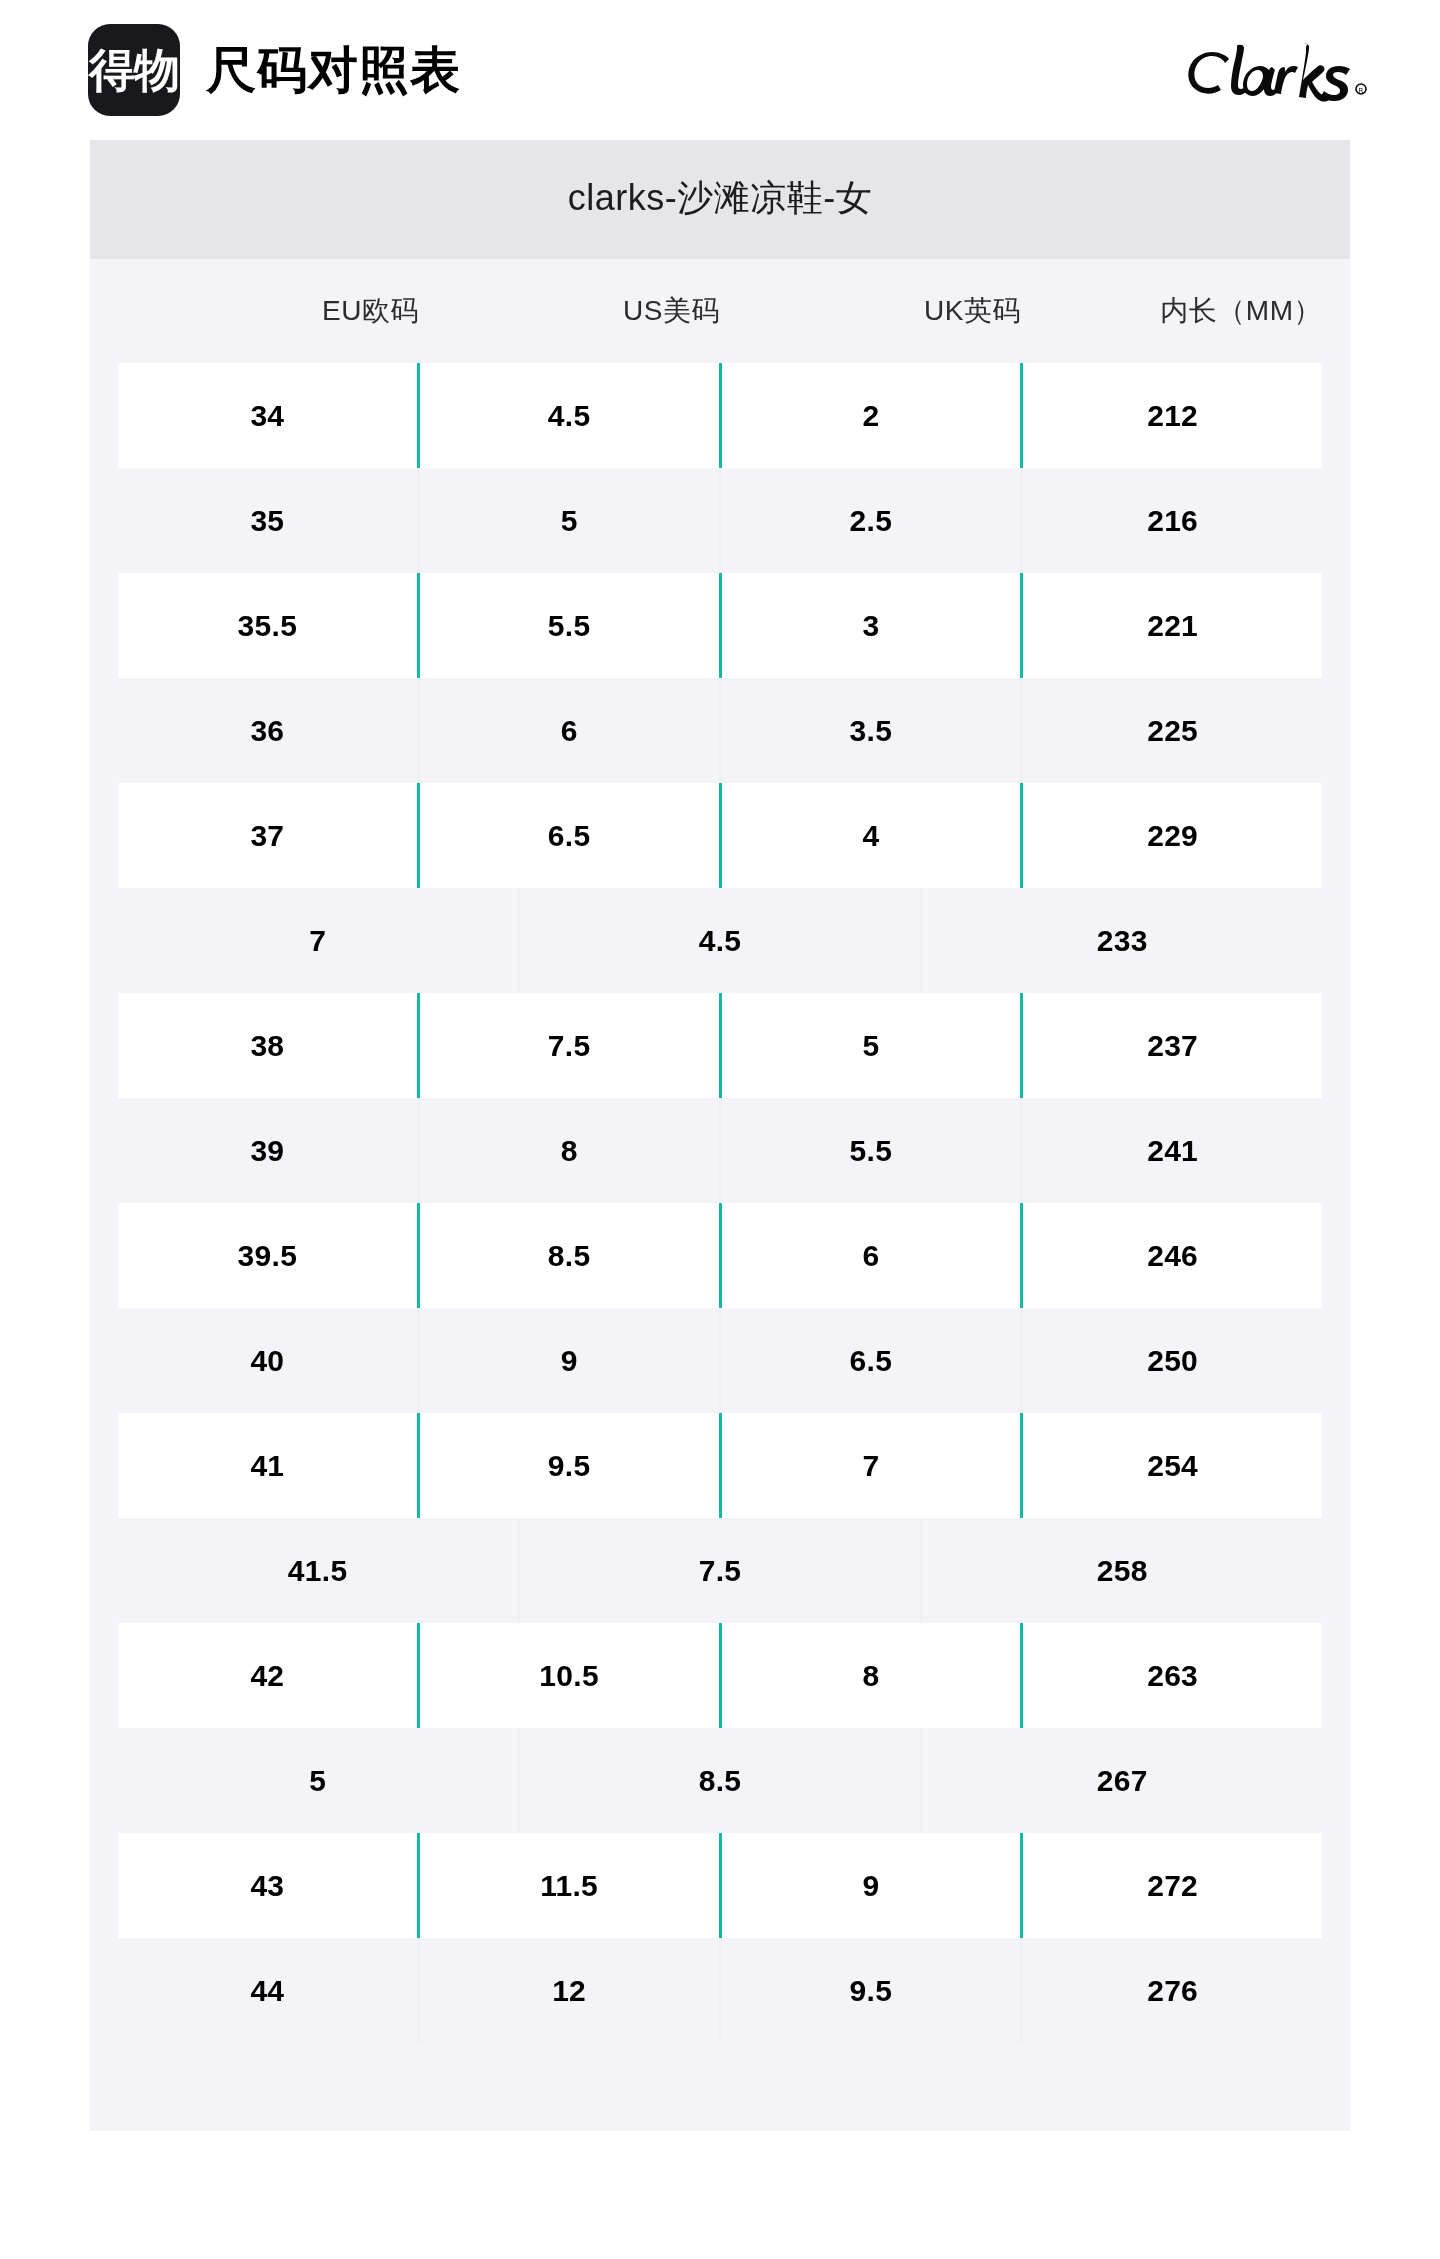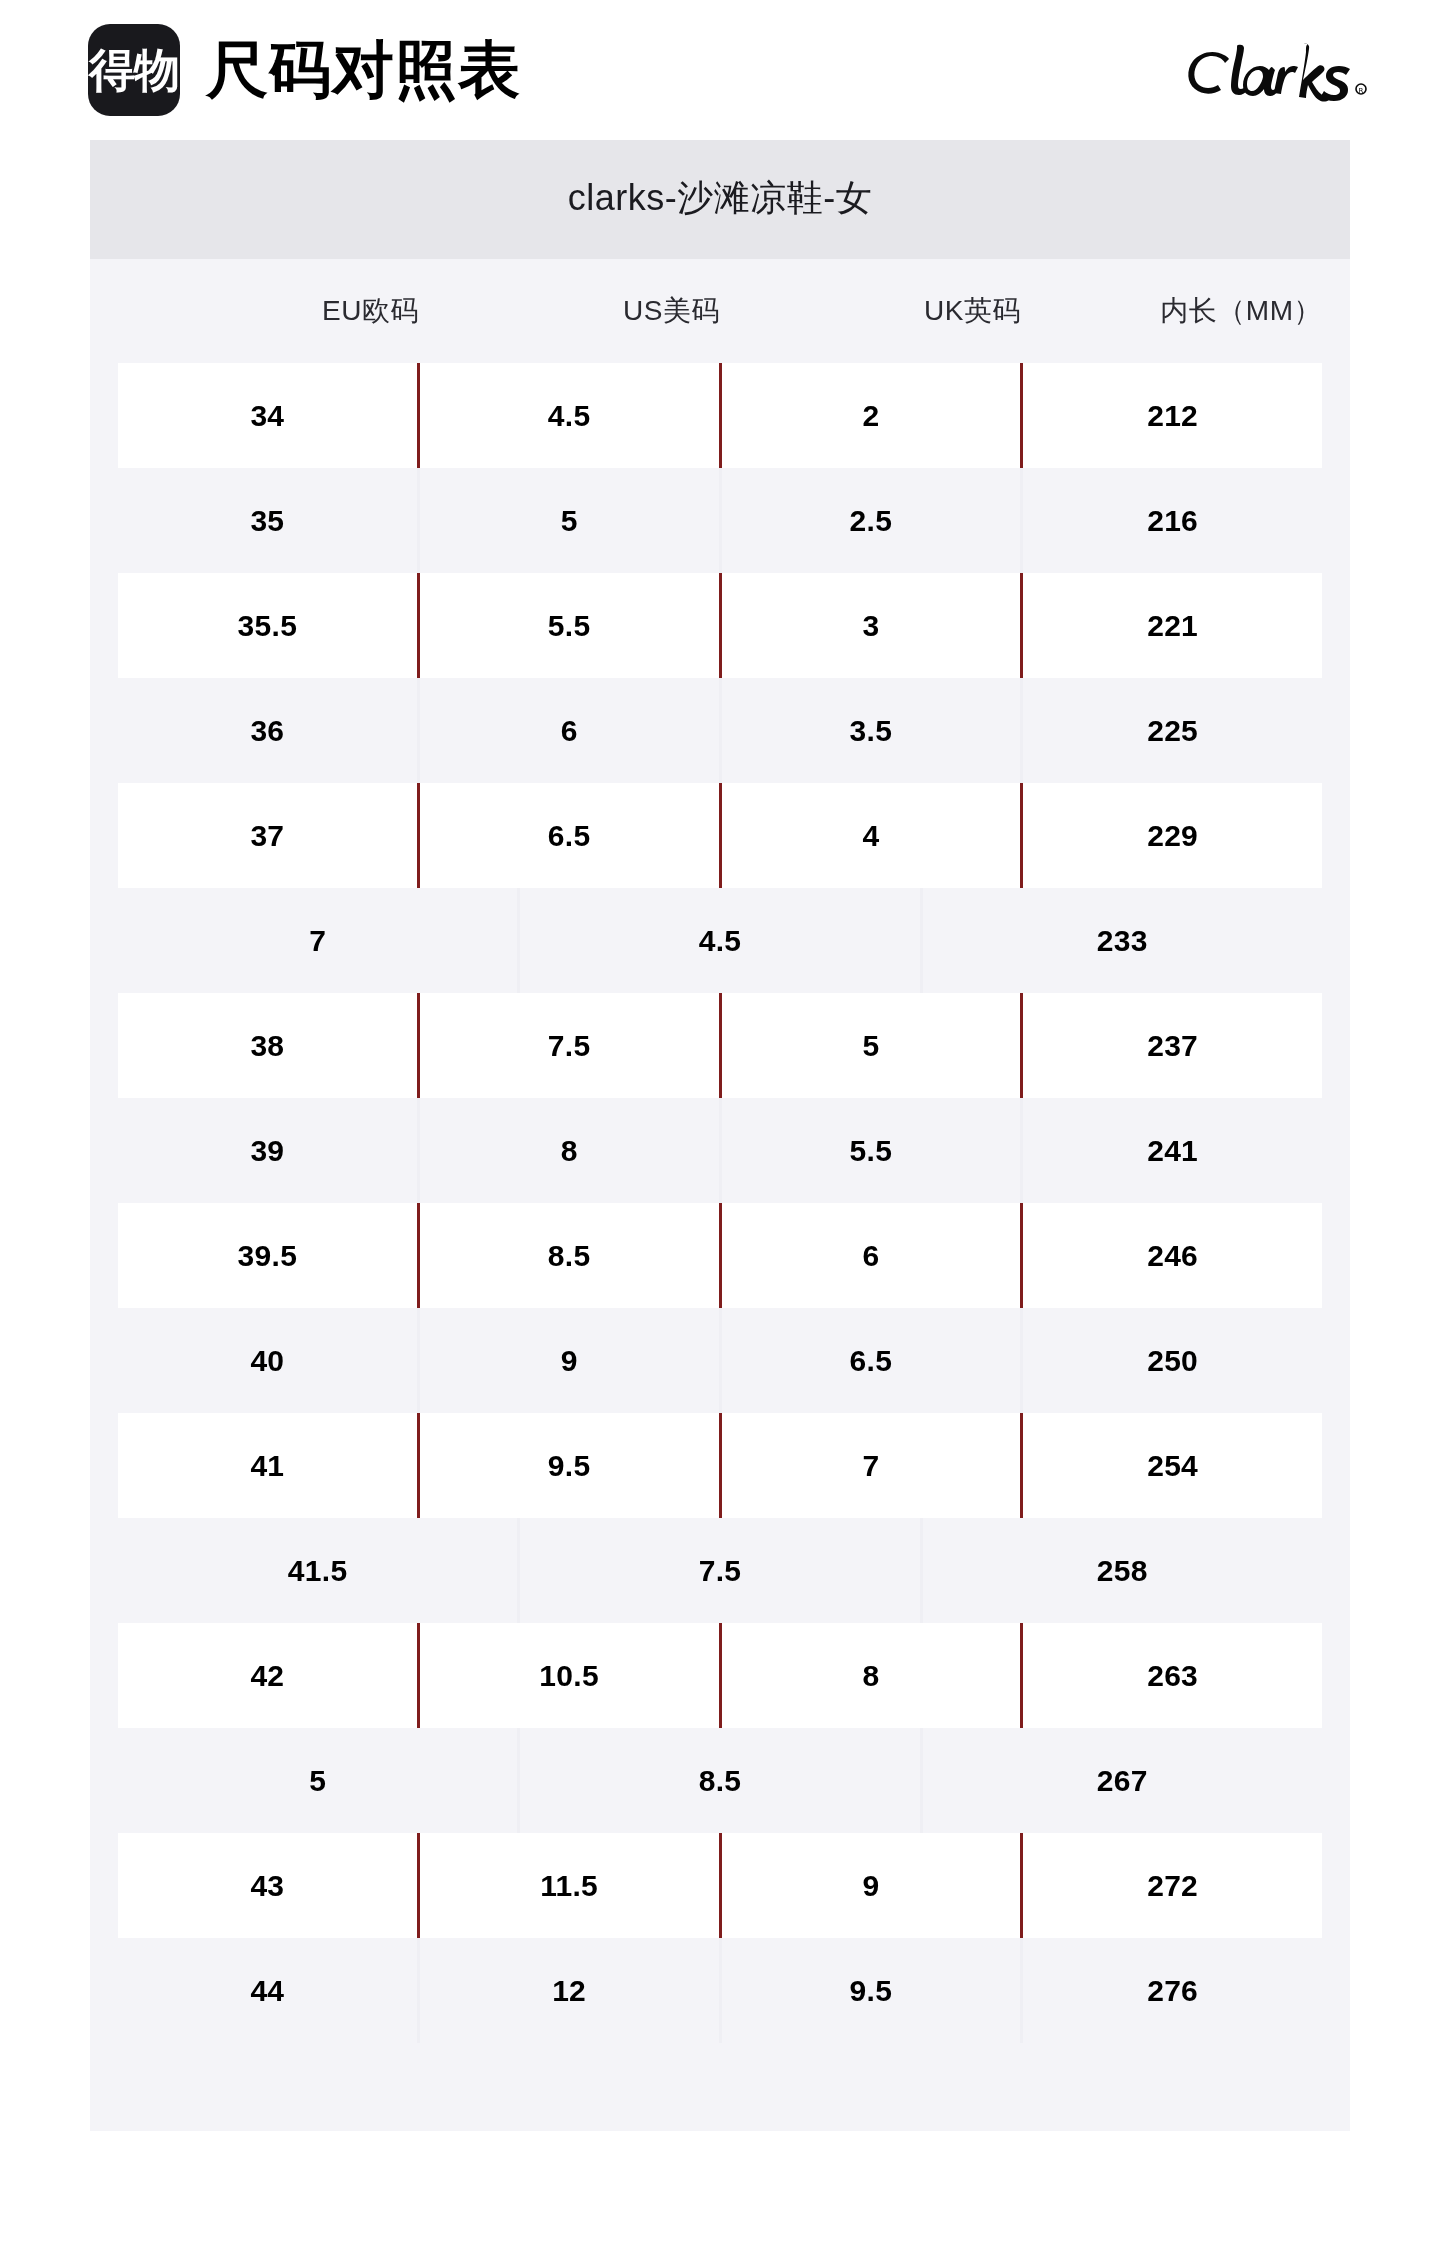--- a/index.html
+++ b/index.html
@@ -36,21 +36,21 @@
   .brand-mark-text {
     color: #ffffff;
     font-size: 46px;
     font-weight: 700;
     letter-spacing: -1px;
     line-height: 1;
     font-family: "DejaVu Sans", "Liberation Sans", sans-serif;
   }
   .page-title {
     margin-left: 26px;
-    font-size: 62px;
+    font-size: 50px;
     font-weight: 700;
     color: #000000;
     letter-spacing: 1px;
     line-height: 1;
     white-space: nowrap;
   }
   .header-spacer { flex: 1 1 auto; }
   .clarks-logo {
     flex: 0 0 auto;
     display: flex;
@@ -112,21 +112,21 @@
     align-items: center;
     justify-content: center;
     font-size: 30px;
     font-weight: 700;
     color: #000000;
     letter-spacing: 0.3px;
   }
   
   .row-odd .table-cell {
     background: #ffffff;
-    border-right: 3px solid #7f1d1d;
+    border-right: 3px solid #14b8a6;
   }
   .row-odd .table-cell:last-child { border-right: none; }
   
   .row-even .table-cell {
     background: transparent;
     border-right: 3px solid #efeff4;
   }
   .row-even .table-cell:last-child { border-right: none; }
 
   .table-footer-pad {

